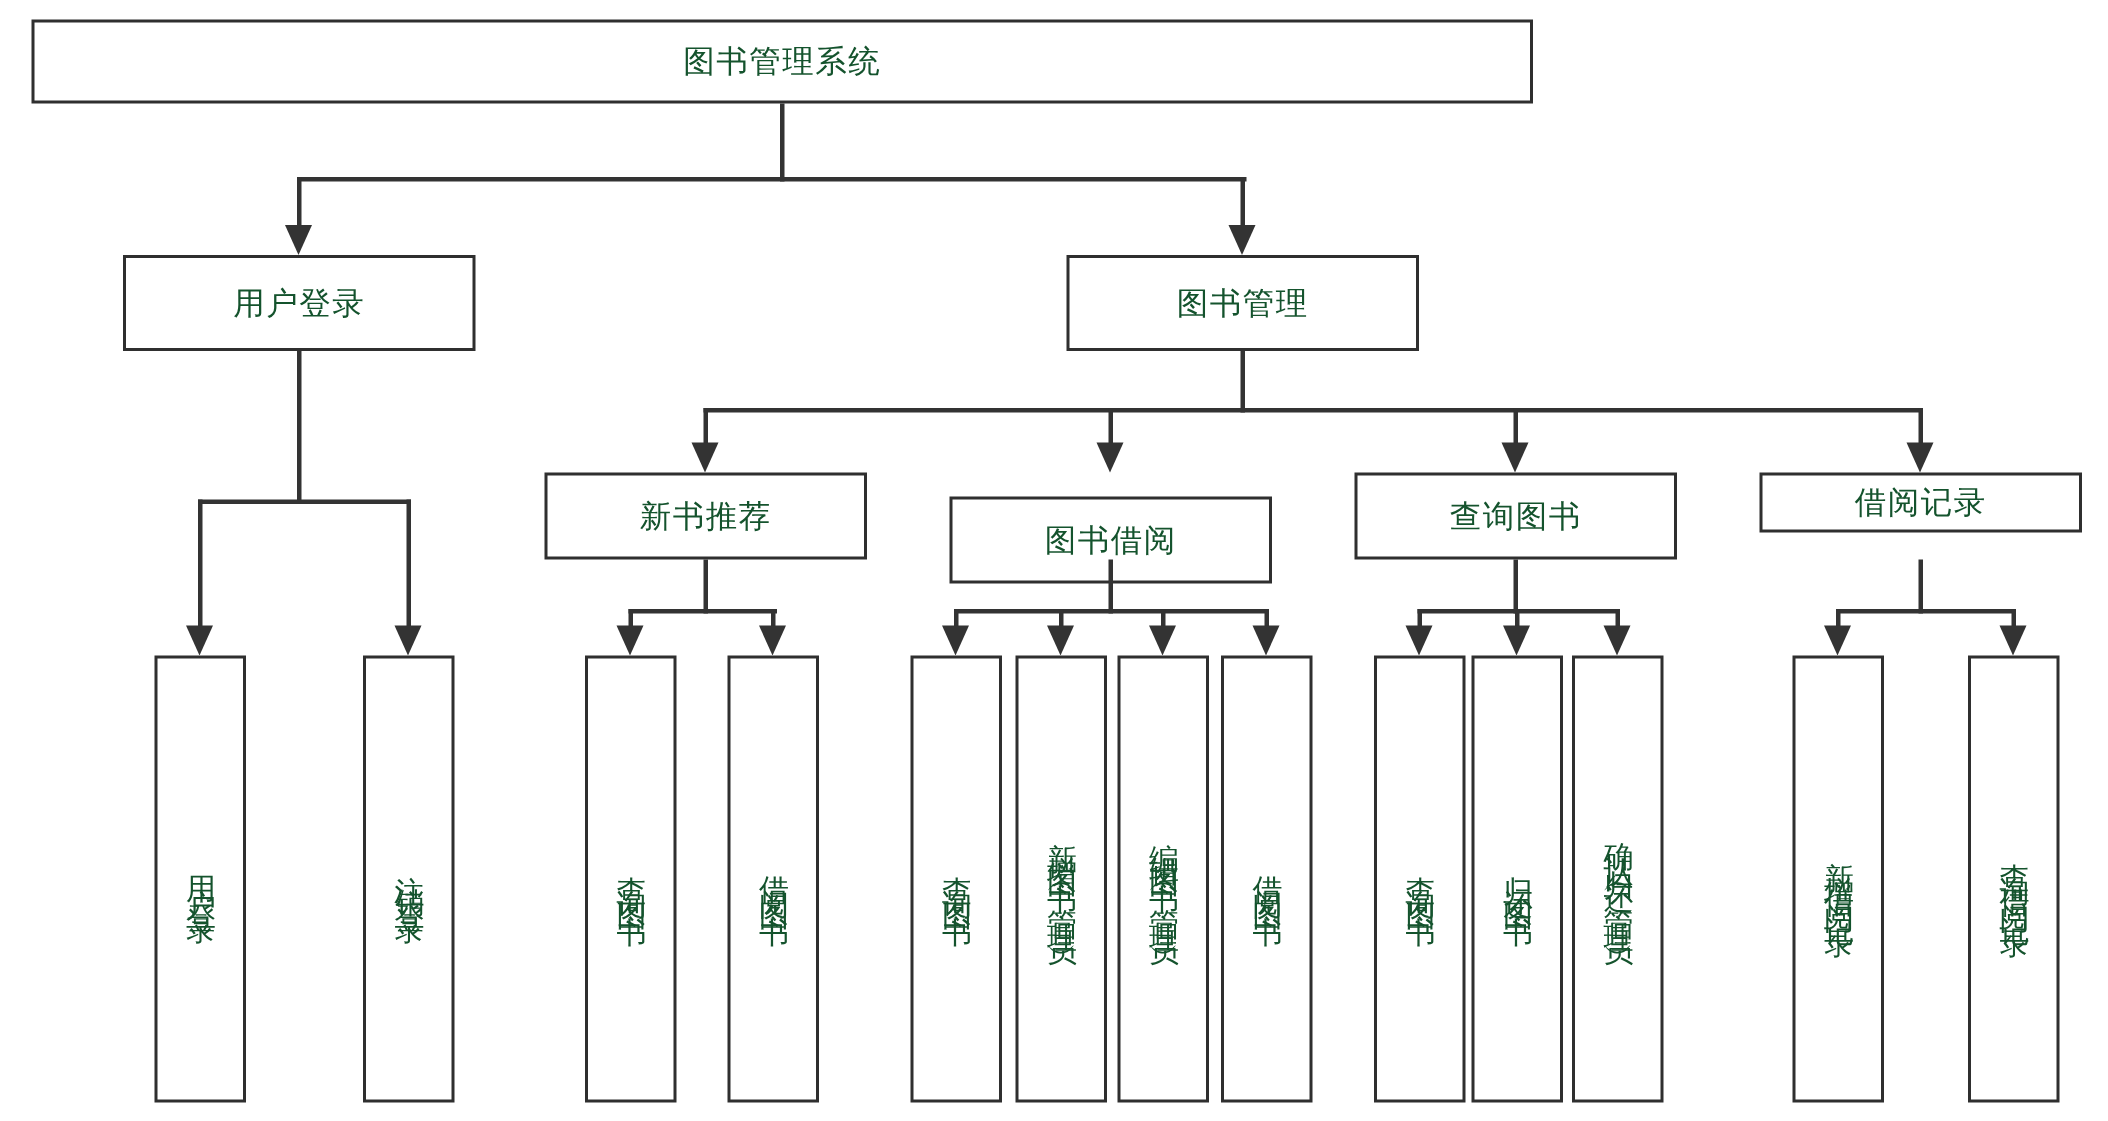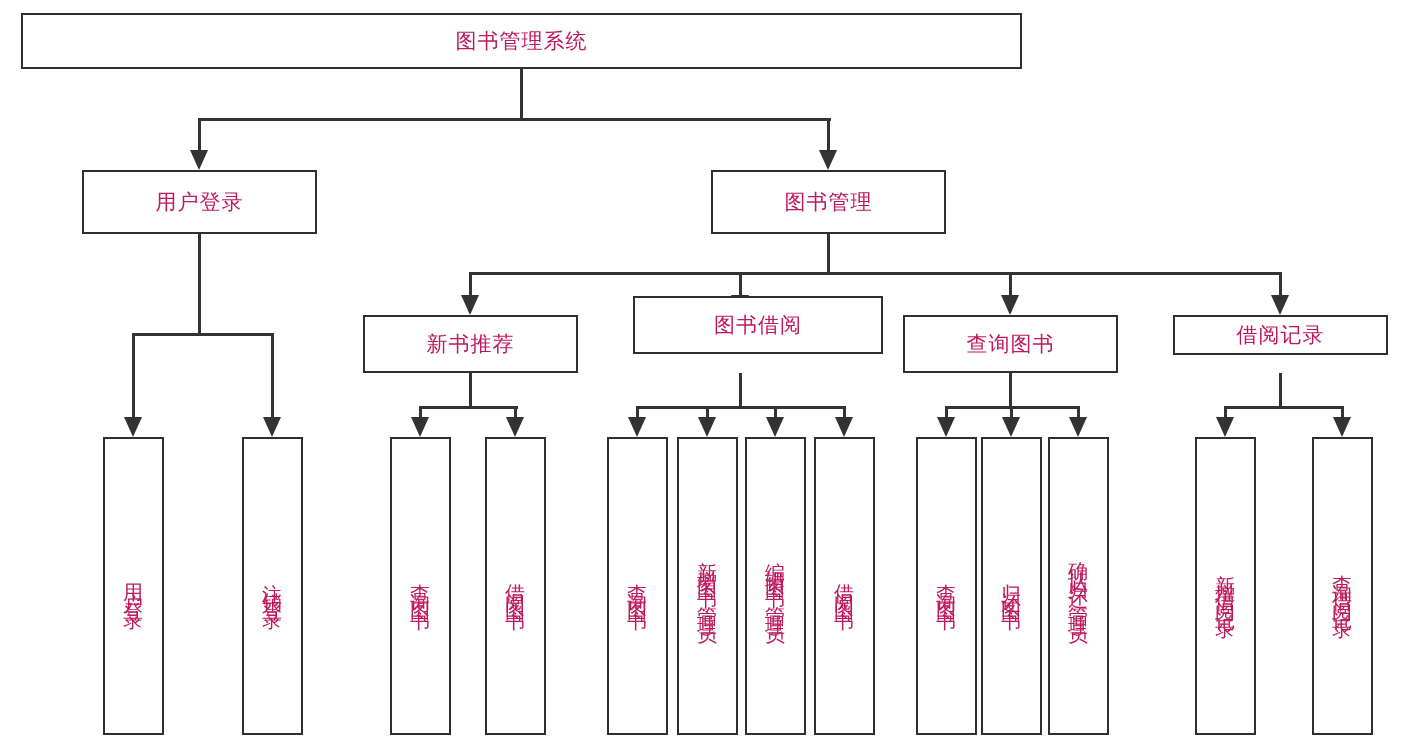--- a/index.html
+++ b/index.html
@@ -15,21 +15,21 @@
   .bx {
     position: absolute;
     background: #ffffff;
     border: 2.5px solid #2f2f2f;
     box-sizing: border-box;
     display: flex;
     align-items: center;
     justify-content: center;
     font-size: 21px;
     letter-spacing: 1px;
-    color: #be185d;
+    color: #14532d;
   }
   .vx {
     writing-mode: vertical-rl;
     text-orientation: mixed;
     font-size: 20px;
     letter-spacing: 0.45em;
     line-height: 1;
     white-space: nowrap;
   }
   .ln { position: absolute; background: #333333; }
@@ -88,21 +88,21 @@
   <div class="ln" style="left:739px; top:272px; width:3px; height:27px;"></div>
   <div class="arr" style="left:731px; top:295px;"></div>
   <div class="ln" style="left:1009px; top:272px; width:3px; height:27px;"></div>
   <div class="arr" style="left:1001px; top:295px;"></div>
   <div class="ln" style="left:1279px; top:272px; width:3px; height:27px;"></div>
   <div class="arr" style="left:1271px; top:295px;"></div>
 
   <div class="bx" style="left:363px; top:315px; width:215px; height:58px;">
     <span>新书推荐</span>
   </div>
-  <div class="bx" style="left:633px; top:296px; width:250px; height:58px;">
+  <div class="bx" style="left:633px; top:331px; width:215px; height:58px;">
     <span>图书借阅</span>
   </div>
   <div class="bx" style="left:903px; top:315px; width:215px; height:58px;">
     <span>查询图书</span>
   </div>
   <div class="bx" style="left:1173px; top:315px; width:215px; height:40px;">
     <span>借阅记录</span>
   </div>
 
   <div class="ln" style="left:469px; top:373px; width:3px; height:36px;"></div>

